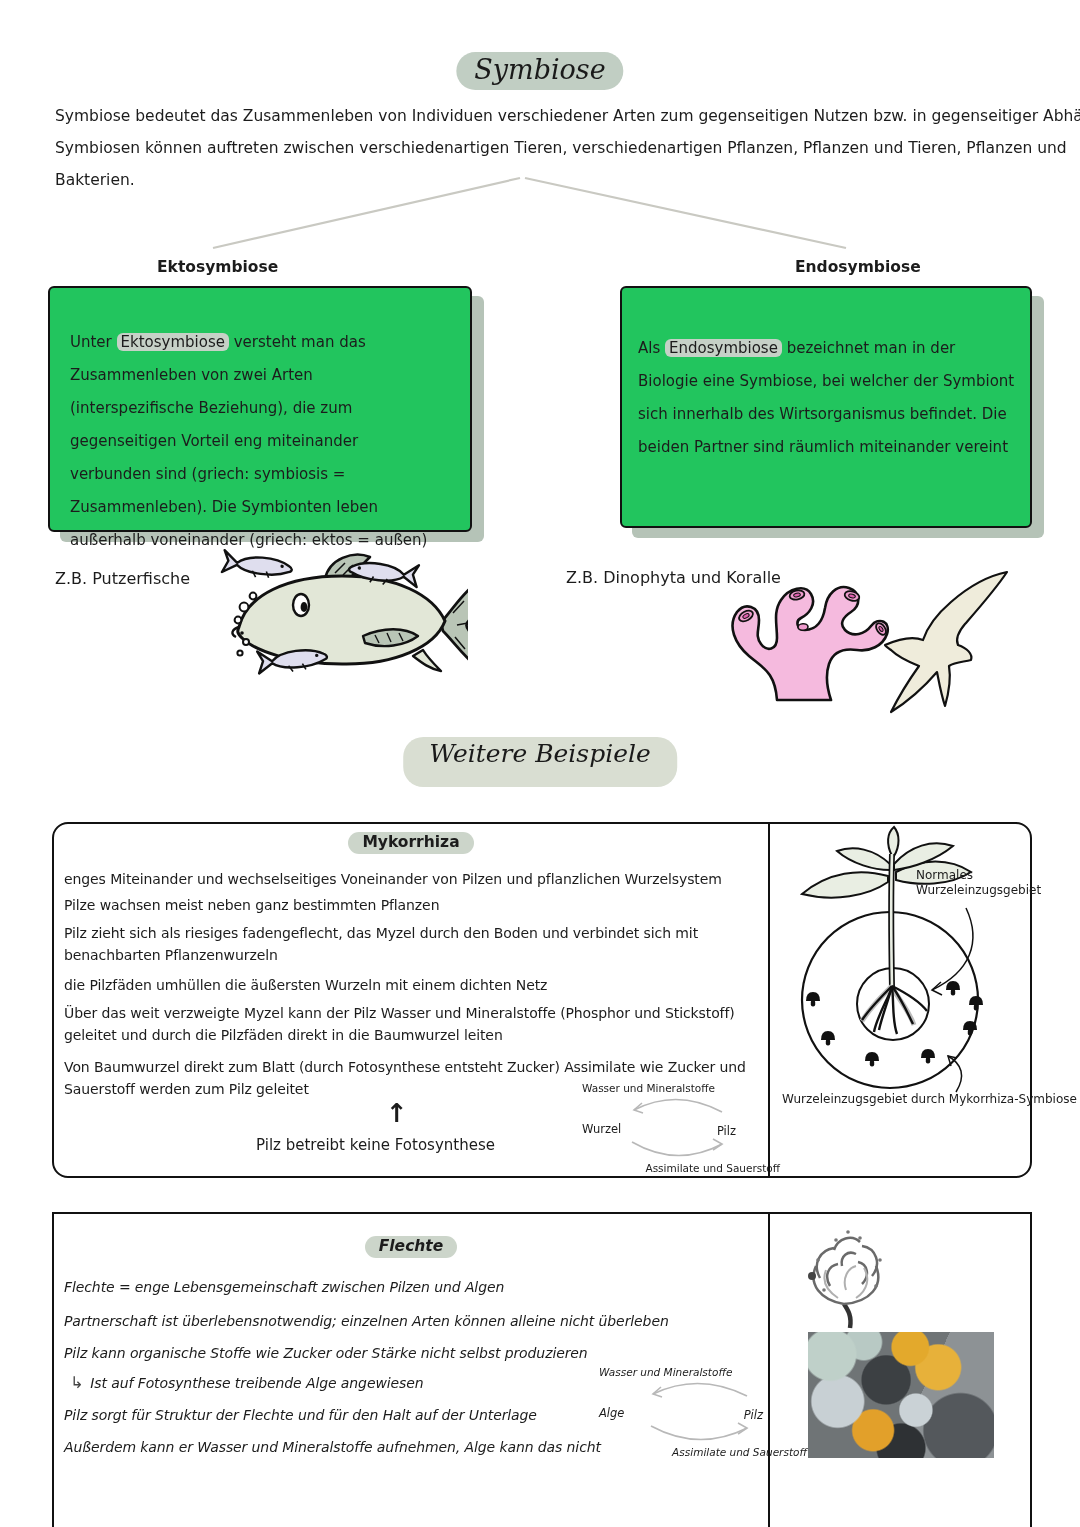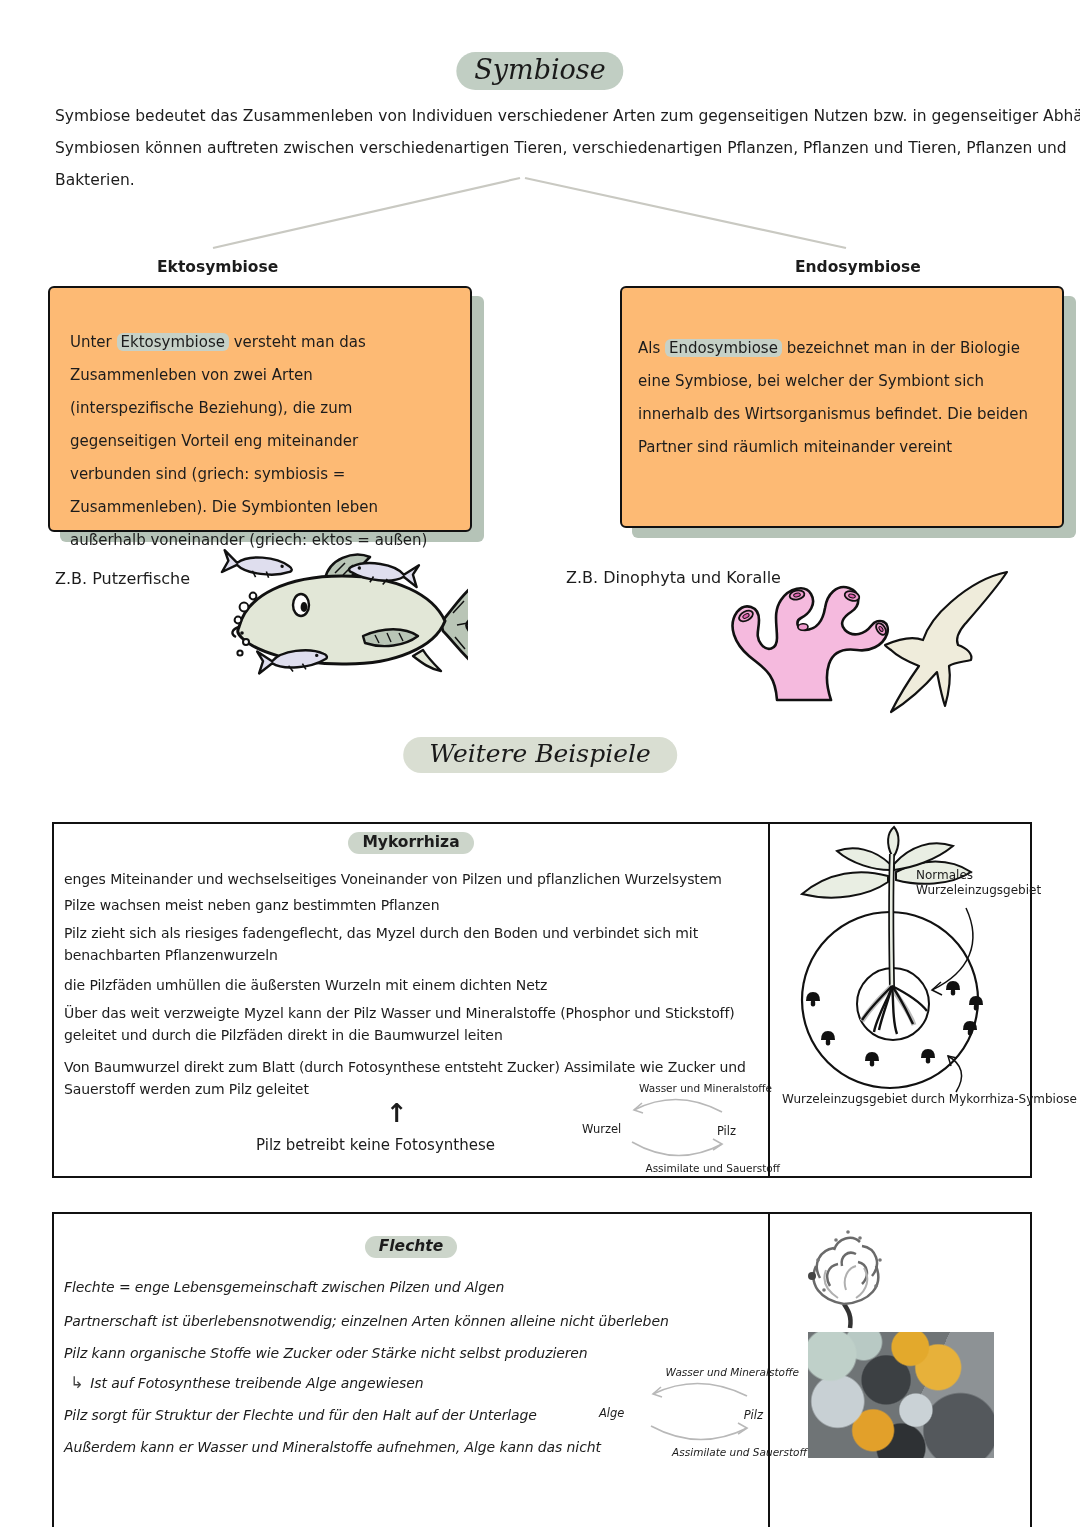--- a/index.html
+++ b/index.html
@@ -9,56 +9,56 @@
   }
   
   .title-pill {
     position:absolute; top:52px; left:50%; transform:translateX(-50%);
     background:#c1cec3; border-radius:20px; padding:2px 18px 5px;
     font-family:"DejaVu Serif","Liberation Serif",serif; font-style:italic;
     font-size:27px; color:#1a1a1a;
   }
   .section-pill {
     position:absolute; top:737px; left:50%; transform:translateX(-50%);
-    background:#d9ded2; border-radius:20px; padding:2px 26px 5px;
+    background:#d9ded2; border-radius:20px; padding:2px 26px 19px;
     font-family:"DejaVu Serif","Liberation Serif",serif; font-style:italic;
     font-size:25px; color:#1a1a1a;
   }
   .intro { position:absolute; left:55px; top:100px; font-size:15.5px; line-height:32px; }
   .intro div { white-space:nowrap; }
   .connector { position:absolute; left:0; top:166px; }
   .branch-label { position:absolute; font-size:15.5px; font-weight:bold; }
   .branch-label.left  { left:157px; top:258px; }
   .branch-label.right { left:795px; top:258px; }
   
   .defbox {
-    position:absolute; background:#fdba74; border:2.5px solid #111; border-radius:6px;
+    position:absolute; background:#22c55e; border:2.5px solid #111; border-radius:6px;
     box-shadow:12px 10px 0 0 #b5c3b7; font-size:15px; line-height:33px;
   }
   .defbox.ekto { left:48px;  top:286px; width:424px; height:246px; padding:38px 36px 0 20px; box-sizing:border-box; }
-  .defbox.endo { left:620px; top:286px; width:444px; height:242px; padding:44px 14px 0 16px; box-sizing:border-box; }
+  .defbox.endo { left:620px; top:286px; width:412px; height:242px; padding:44px 14px 0 16px; box-sizing:border-box; }
   .defbox p { margin:0; }
   mark.hl { background:#c6d1c7; color:inherit; padding:0 4px; border-radius:6px; }
   .example-label { position:absolute; font-size:16px; }
   .example-label.left  { left:55px;  top:569px; }
   .example-label.right { left:550px; top:568px;margin-left:16px; }
   
   .bigbox { position:absolute; left:52px; width:980px; border:2px solid #111; background:#fff; box-sizing:border-box; }
-  .bigbox.myko    { top:822px;  height:356px; }
+  .bigbox.myko    { top:822px;  height:356px;border-radius:16px; }
   .bigbox.flechte { top:1212px; height:348px;font-style:italic; }
   .col-fig { position:absolute; left:714px; top:0; right:0; bottom:0; border-left:2px solid #111; }
   .box-pill-row { position:absolute; left:0; width:714px; text-align:center; }
   .box-pill { display:inline-block; background:#ccd5ca; border-radius:12px; padding:1px 14px 3px; font-size:15.5px; font-weight:bold; }
   .b { position:absolute; left:10px; width:700px; font-size:14px; line-height:22px; letter-spacing:-0.1px; margin:0; }
   .sub-glyph { font-size:16px; margin-right:7px; color:#444; }
   .up-arrow { position:absolute; font-size:26px; font-weight:bold; }
   .note { position:absolute; font-size:15px; }
   
   .cycle { position:absolute; width:190px; height:92px; font-size:10.5px; }
-  .cycle .c-top    { position:absolute; top:0;    left:0; width:100%; text-align:right; }
+  .cycle .c-top    { position:absolute; top:0;    left:0; width:100%; text-align:left; }
   .cycle .c-bottom { position:absolute; bottom:0; left:8px; width:100%; text-align:right; }
   .cycle .c-left   { position:absolute; left:0;   top:40px; font-size:11.5px; }
   .cycle .c-right  { position:absolute; right:36px; top:42px; font-size:11.5px; }
   .cycle svg { position:absolute; left:0; top:0; }
   
   .fig-label { position:absolute; font-size:12px; line-height:15px; }
   .myko-label-top    { left:146px; top:44px; width:120px; }
   .myko-label-bottom { left:12px;  top:268px; width:250px; white-space:nowrap; }
   
   .lichen-photo {

